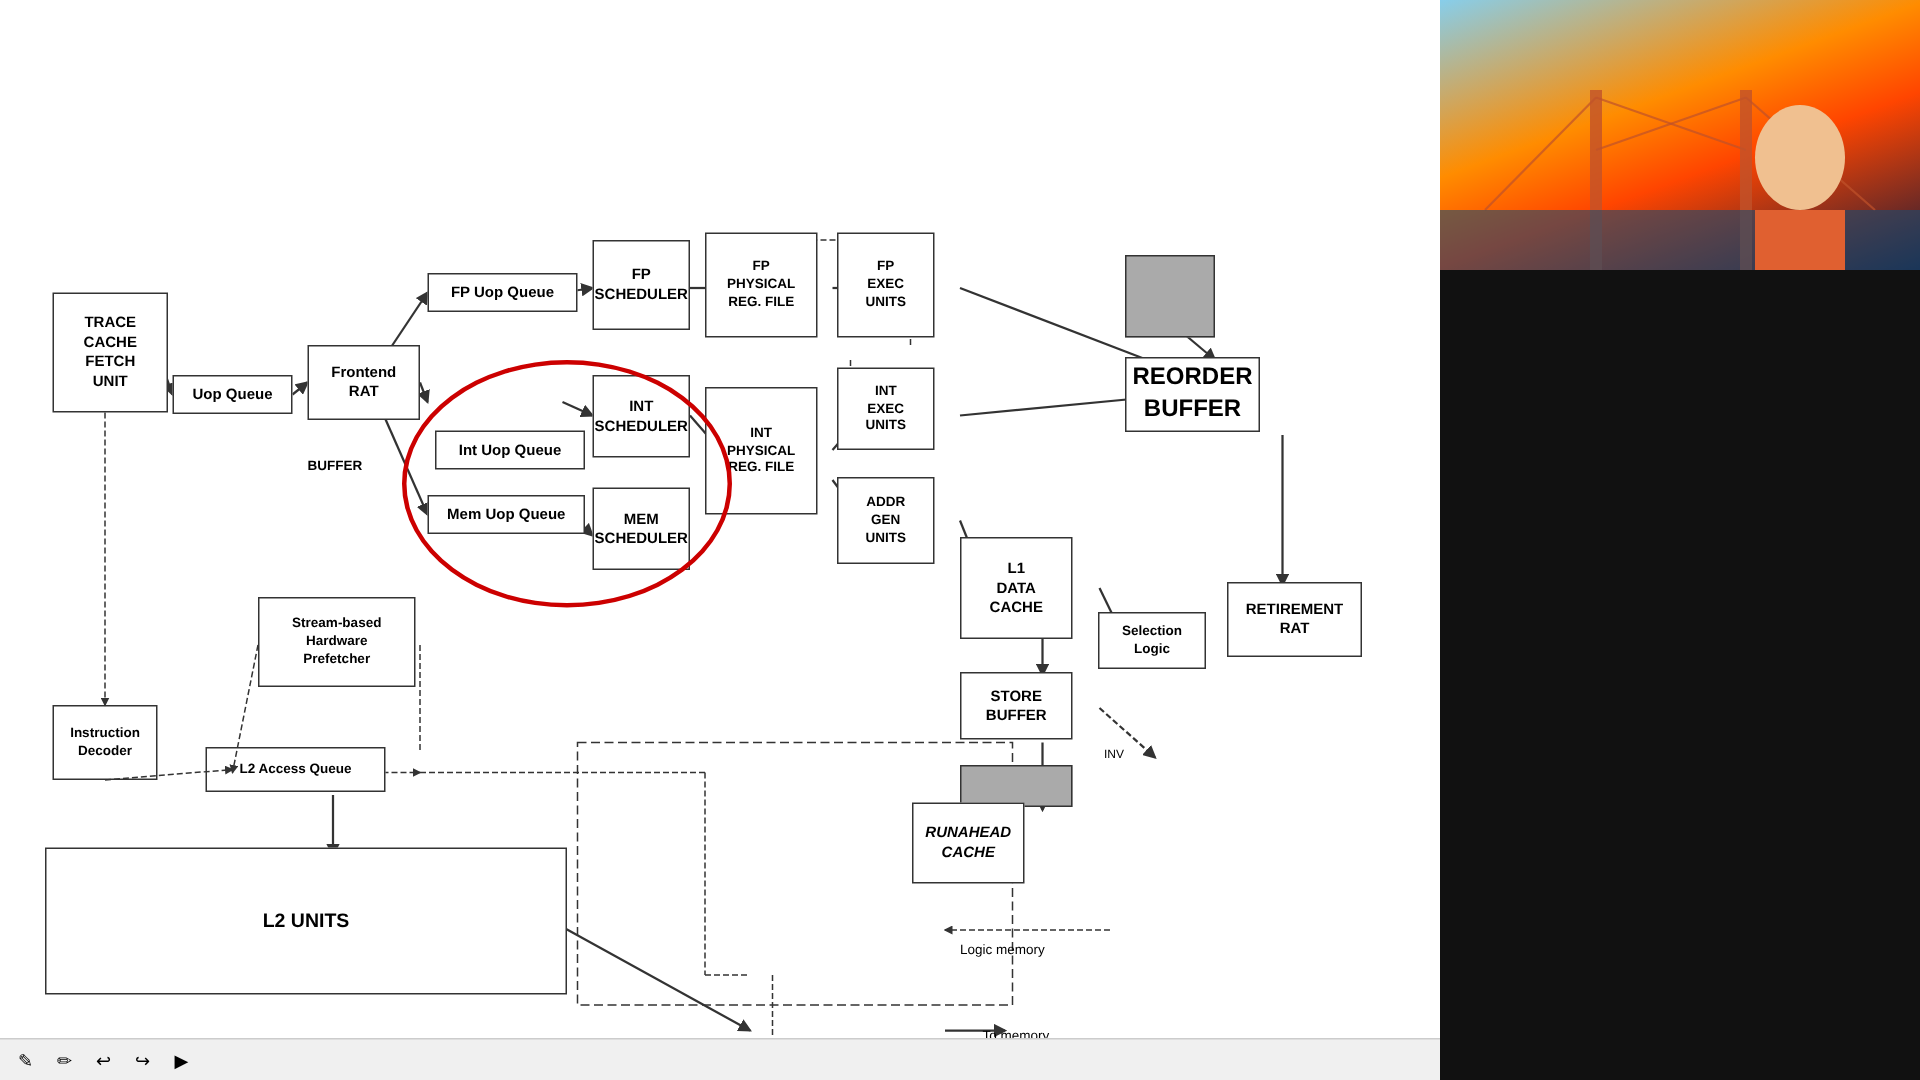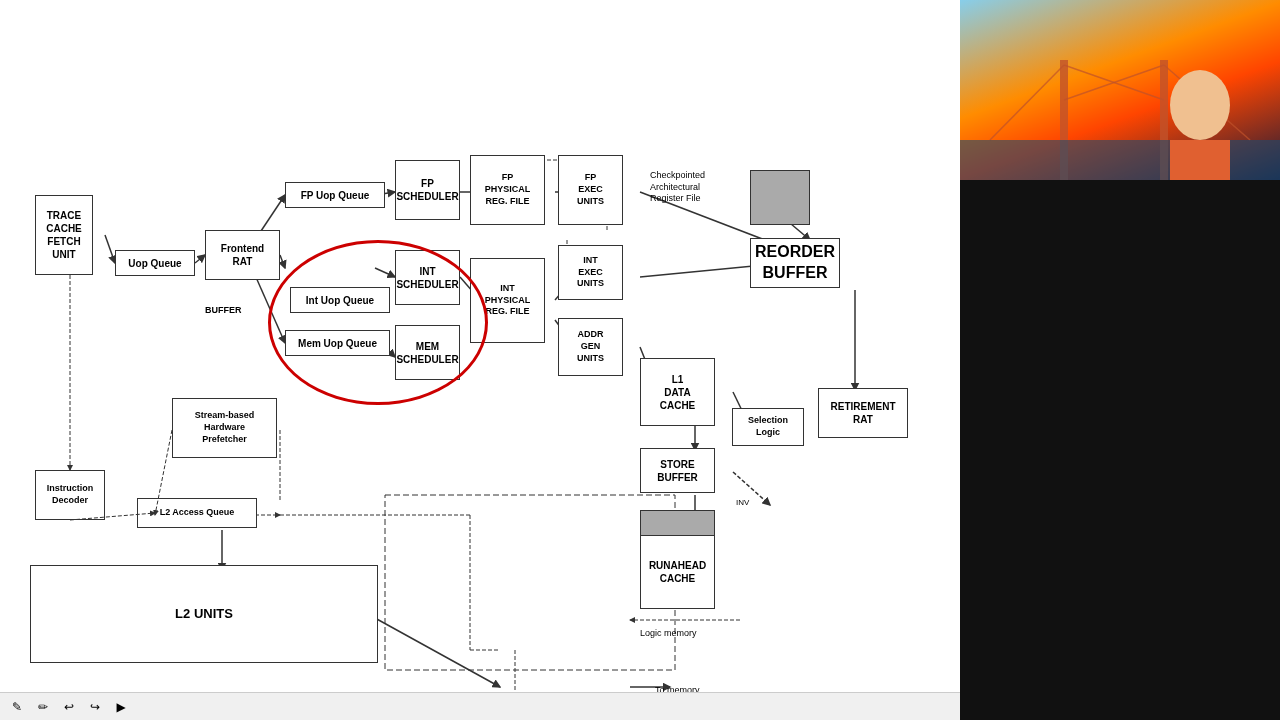--- a/index.html
+++ b/index.html
@@ -209,21 +209,21 @@
 
       <line x1="620" y1="577" x2="660" y2="577" stroke="#333" stroke-width="1.5" marker-end="url(#arrow)"></line>
 
       <line x1="730" y1="510" x2="620" y2="510" stroke="#333" stroke-width="1" stroke-dasharray="4,2" marker-end="url(#arrow)"></line>
 
       <rect x="375" y="385" width="290" height="175" stroke="#333" stroke-width="1" stroke-dasharray="6,3" fill="none"></rect>
 
       <line x1="505" y1="580" x2="505" y2="540" stroke="#333" stroke-width="1" stroke-dasharray="4,2"></line>
     </svg>
 
-    <div class="box" style="left:25px;top:85px;width:58px;height:80px;font-size:10px;">TRACE<br>CACHE<br>FETCH<br>UNIT</div>
+    <div class="box" style="left:25px;top:85px;width:77px;height:80px;font-size:10px;">TRACE<br>CACHE<br>FETCH<br>UNIT</div>
 
     <div class="box" style="left:105px;top:140px;width:80px;height:26px;font-size:10px;">Uop Queue</div>
 
     <div class="box" style="left:195px;top:120px;width:75px;height:50px;font-size:10px;">Frontend<br>RAT</div>
 
     <div style="position:absolute;left:195px;top:195px;font-size:9px;font-weight:bold;">BUFFER</div>
 
     <div class="box" style="left:275px;top:72px;width:100px;height:26px;font-size:10px;">FP Uop Queue</div>
 
     <div class="box" style="left:280px;top:145px;width:100px;height:26px;font-size:10px;margin-top:32px;">Int Uop Queue</div>
@@ -241,31 +241,28 @@
     <div class="box" style="left:460px;top:148px;width:75px;height:85px;font-size:9px;">INT<br>PHYSICAL<br>REG. FILE</div>
 
     <div class="box" style="left:548px;top:45px;width:65px;height:70px;font-size:9px;">FP<br>EXEC<br>UNITS</div>
 
     <div class="box" style="left:548px;top:135px;width:65px;height:55px;font-size:9px;">INT<br>EXEC<br>UNITS</div>
 
     <div class="box" style="left:548px;top:208px;width:65px;height:58px;font-size:9px;">ADDR<br>GEN<br>UNITS</div>
 
     <div class="box" style="left:740px;top:128px;width:90px;height:50px;font-size:16px;">REORDER<br>BUFFER</div>
 
-    <div style="position:absolute;left:640px;top:60px;width:95px;height:55px;font-size:9px;font-weight:normal;line-height:1.3;">
-      Checkpointed<br>Architectural<br>Register File
-    </div>
     <div class="box box-gray" style="left:740px;top:60px;width:60px;height:55px;"></div>
 
     <div class="box" style="left:630px;top:248px;width:75px;height:68px;font-size:10px;">L1<br>DATA<br>CACHE</div>
 
     <div class="box" style="left:630px;top:338px;width:75px;height:45px;font-size:10px;">STORE<br>BUFFER</div>
 
     <div class="box box-gray" style="left:630px;top:400px;width:75px;height:28px;"></div>
-    <div class="box" style="left:630px;top:425px;width:75px;height:74px;font-size:10px;">RUNAHEAD<br>CACHE</div>
+    <div class="box" style="left:598px;top:425px;width:75px;height:54px;font-size:10px;font-style:italic;">RUNAHEAD<br>CACHE</div>
 
     <div class="box" style="left:722px;top:298px;width:72px;height:38px;font-size:9px;">Selection<br>Logic</div>
 
     <div class="box" style="left:808px;top:278px;width:90px;height:50px;font-size:10px;">RETIREMENT<br>RAT</div>
 
     <div class="box" style="left:162px;top:288px;width:105px;height:60px;font-size:9px;">Stream-based<br>Hardware<br>Prefetcher</div>
 
     <div class="box" style="left:127px;top:388px;width:120px;height:30px;font-size:9px;">L2 Access Queue</div>
 
     <div class="box" style="left:20px;top:455px;width:348px;height:98px;font-size:13px;">L2 UNITS</div>

